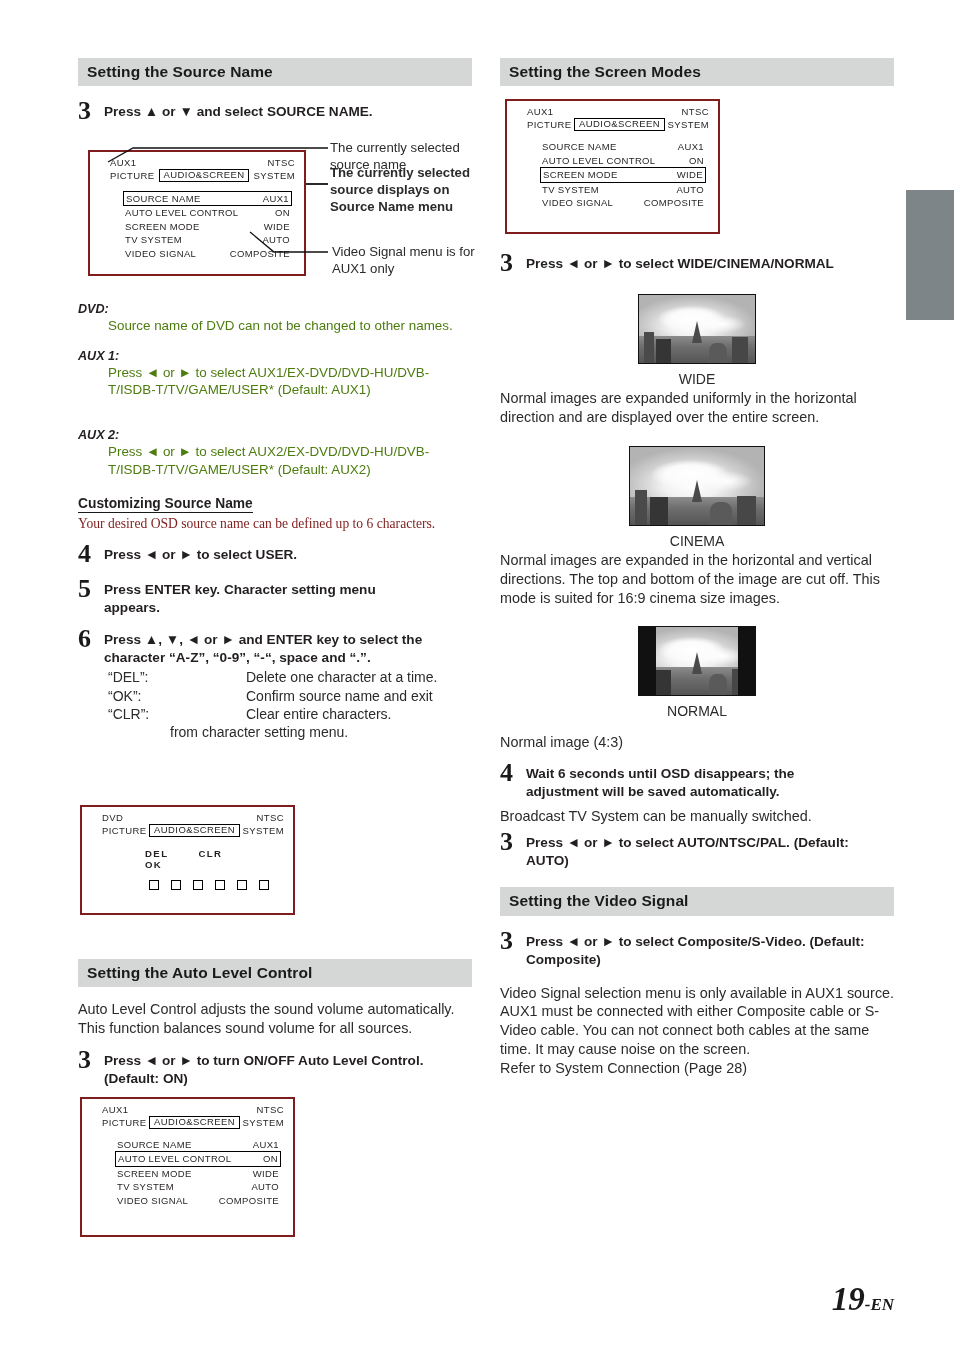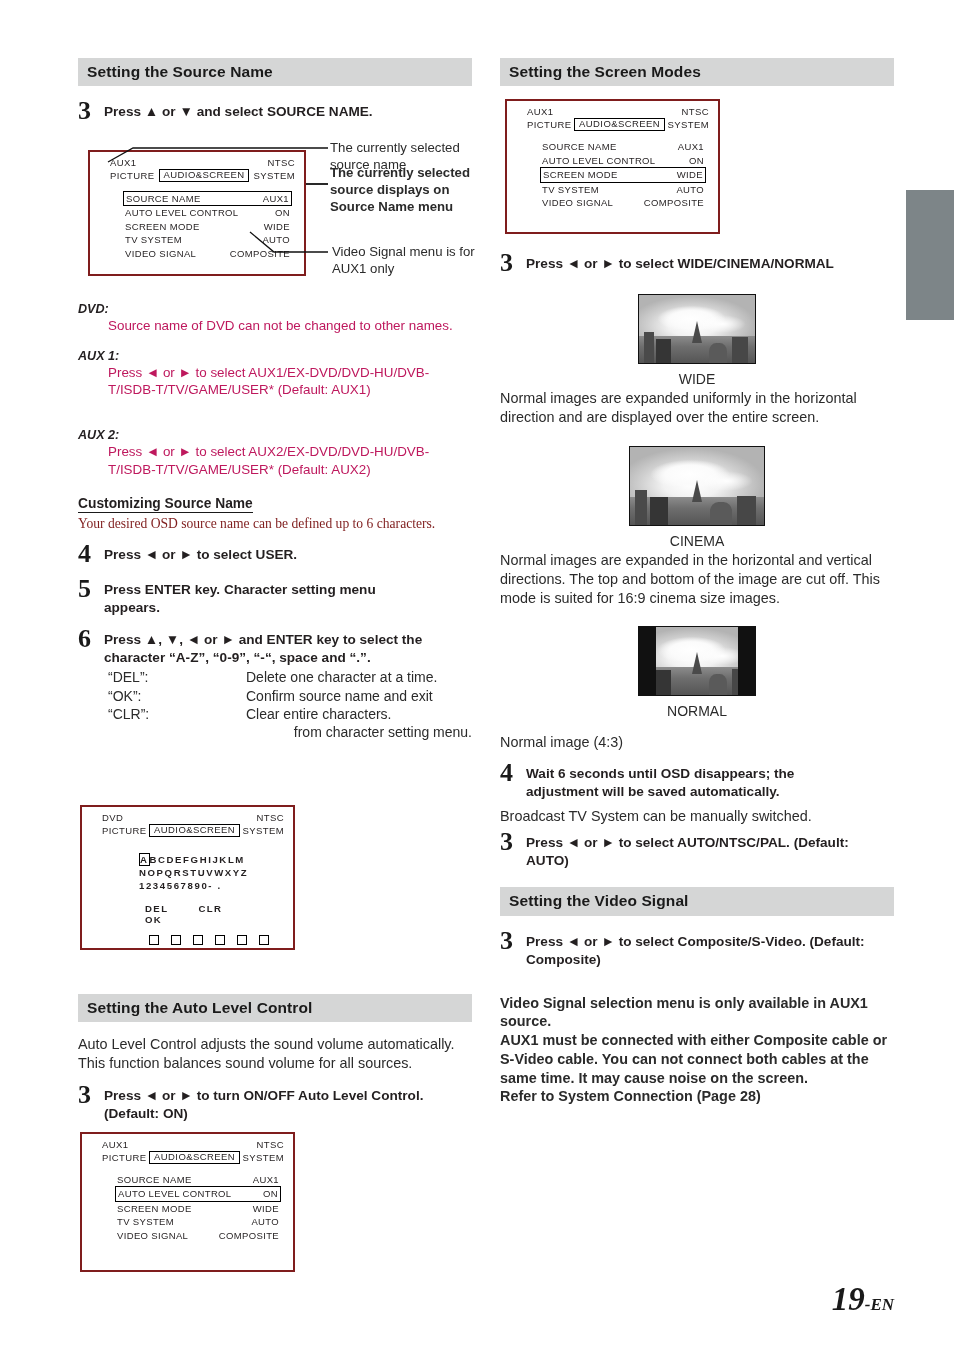--- a/index.html
+++ b/index.html
@@ -44,37 +44,37 @@
   }
   .step .body{
     font-size:13.6px;font-weight:bold;line-height:1.33;
     padding-top:4px;
   }
 
   
   p.para{font-size:14.4px;line-height:1.30;margin:0 0 10px 0;color:#2b2b2b;}
 
   .subhead{font-size:12.6px;font-weight:bold;font-style:italic;margin:11px 0 1px 0;}
-  .subbody{font-size:13.4px;line-height:1.32;margin:0 0 0 30px;color:#be185d;}
+  .subbody{font-size:13.4px;line-height:1.32;margin:0 0 0 30px;color:#4d7c0f;}
 
   .cust-head{
     font-size:13.8px;font-weight:bold;margin:18px 0 0 0;
     display:inline-block;border-bottom:1.6px solid #1a1a1a;padding-bottom:1px;
   }
   .cust-body{
     font-family:"Liberation Serif", serif;
     font-size:13.6px;margin:3px 0 4px 0;color:#7f1d1d;
   }
 
   
   .defs{margin:1px 0 0 30px;font-size:14px;line-height:1.30;color:#2b2b2b;}
   .defrow{display:flex;gap:16px;}
   .defrow .k{width:122px;flex:0 0 122px;}
   .defrow .v{flex:1;}
-  .defcont{margin-left:62px;text-align:right;}
+  .defcont{margin-left:62px;}
 
   
   .osd{
     border:2px solid #7f1d1d;
     background:#fff;
     position:relative;
     font-family:"Liberation Sans", sans-serif;
     box-sizing:border-box;
     padding-left:11px;
   }
@@ -277,34 +277,29 @@
         <span class="k">“OK”:</span>
         <span class="v">Confirm source name and exit</span>
       </div>
       <div class="defrow">
         <span class="k">“CLR”:</span>
         <span class="v">Clear entire characters.</span>
       </div>
       <div class="defcont">from character setting menu.</div>
     </div>
 
-    <div class="osd" style="width:215px;height:145px;margin:64px 0 0 2px;">
+    <div class="osd" style="width:215px;height:110px;margin:64px 0 0 2px;">
       <div class="osd-row1">
         <span>DVD</span>
         <span>NTSC</span>
       </div>
       <div class="osd-row2">
         <span>PICTURE</span>
         <span class="osd-tabsel">AUDIO&amp;SCREEN</span>
         <span>SYSTEM</span>
-      </div>
-      <div class="char-grid">
-        <div><span class="hl">A</span><span>BCDEFGHIJKLM</span></div>
-        <div>NOPQRSTUVWXYZ</div>
-        <div>1234567890-  .</div>
       </div>
       <div class="char-actions">
         <span>DEL</span>
         <span>CLR</span>
         <span>OK</span>
       </div>
       <div class="char-boxes">
         <i></i>
         <i></i>
         <i></i>
@@ -451,21 +446,21 @@
       <div class="body" style="width:368px;">Press ◄ or ► to select AUTO/NTSC/PAL. (Default: AUTO)</div>
     </div>
 
     <div class="sec-head" style="margin-top:17px;">Setting the Video Signal</div>
 
     <div class="step" style="margin-top:4px;">
       <div class="num">3</div>
       <div class="body" style="width:350px;">Press ◄ or ► to select Composite/S-Video. (Default: Composite)</div>
     </div>
 
-    <p class="para" style="white-space:pre-line;width:400px;margin-top:25px;font-weight:bold;">Video Signal selection menu is only available in AUX1 source.
+    <p class="para" style="white-space:pre-line;width:400px;margin-top:15px;">Video Signal selection menu is only available in AUX1 source.
 AUX1 must be connected with either Composite cable or S-Video cable. You can not connect both cables at the same time. It may cause noise on the screen.
 Refer to System Connection (Page 28)</p>
 
   </div>
 
   <div class="pageno">
     <span class="big">19</span><span class="suf">-EN</span>
   </div>
 
 </div>

